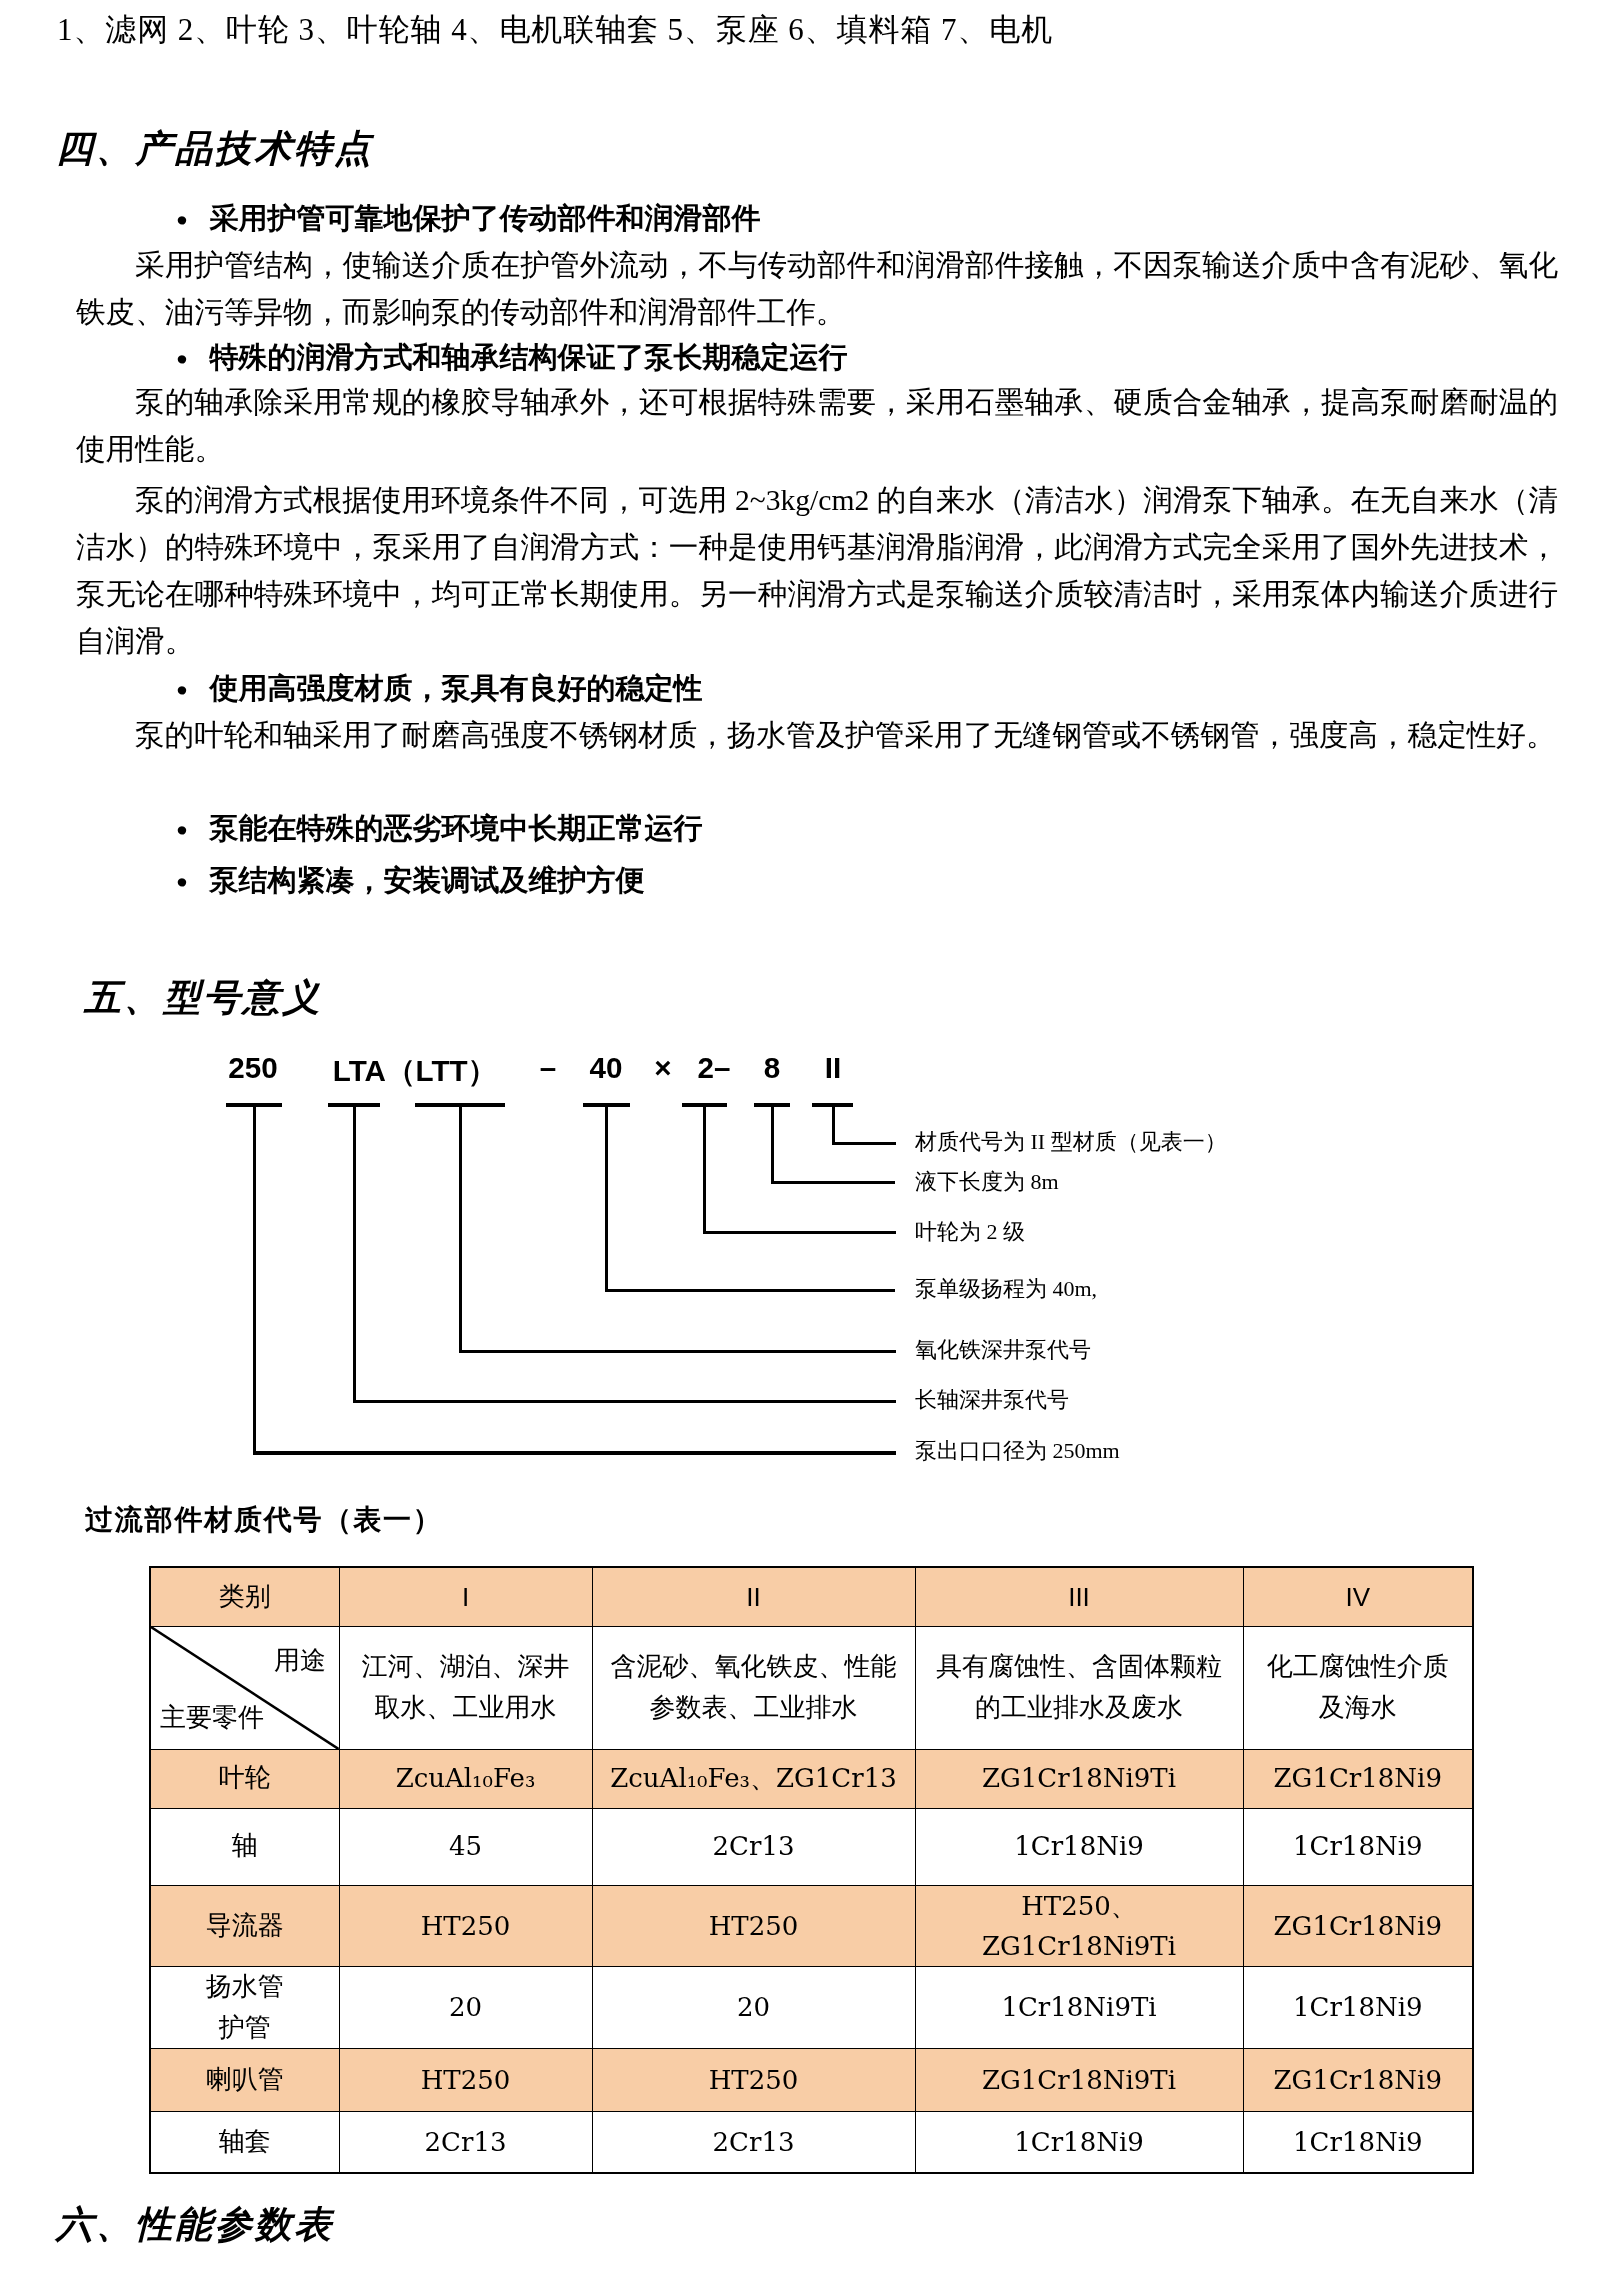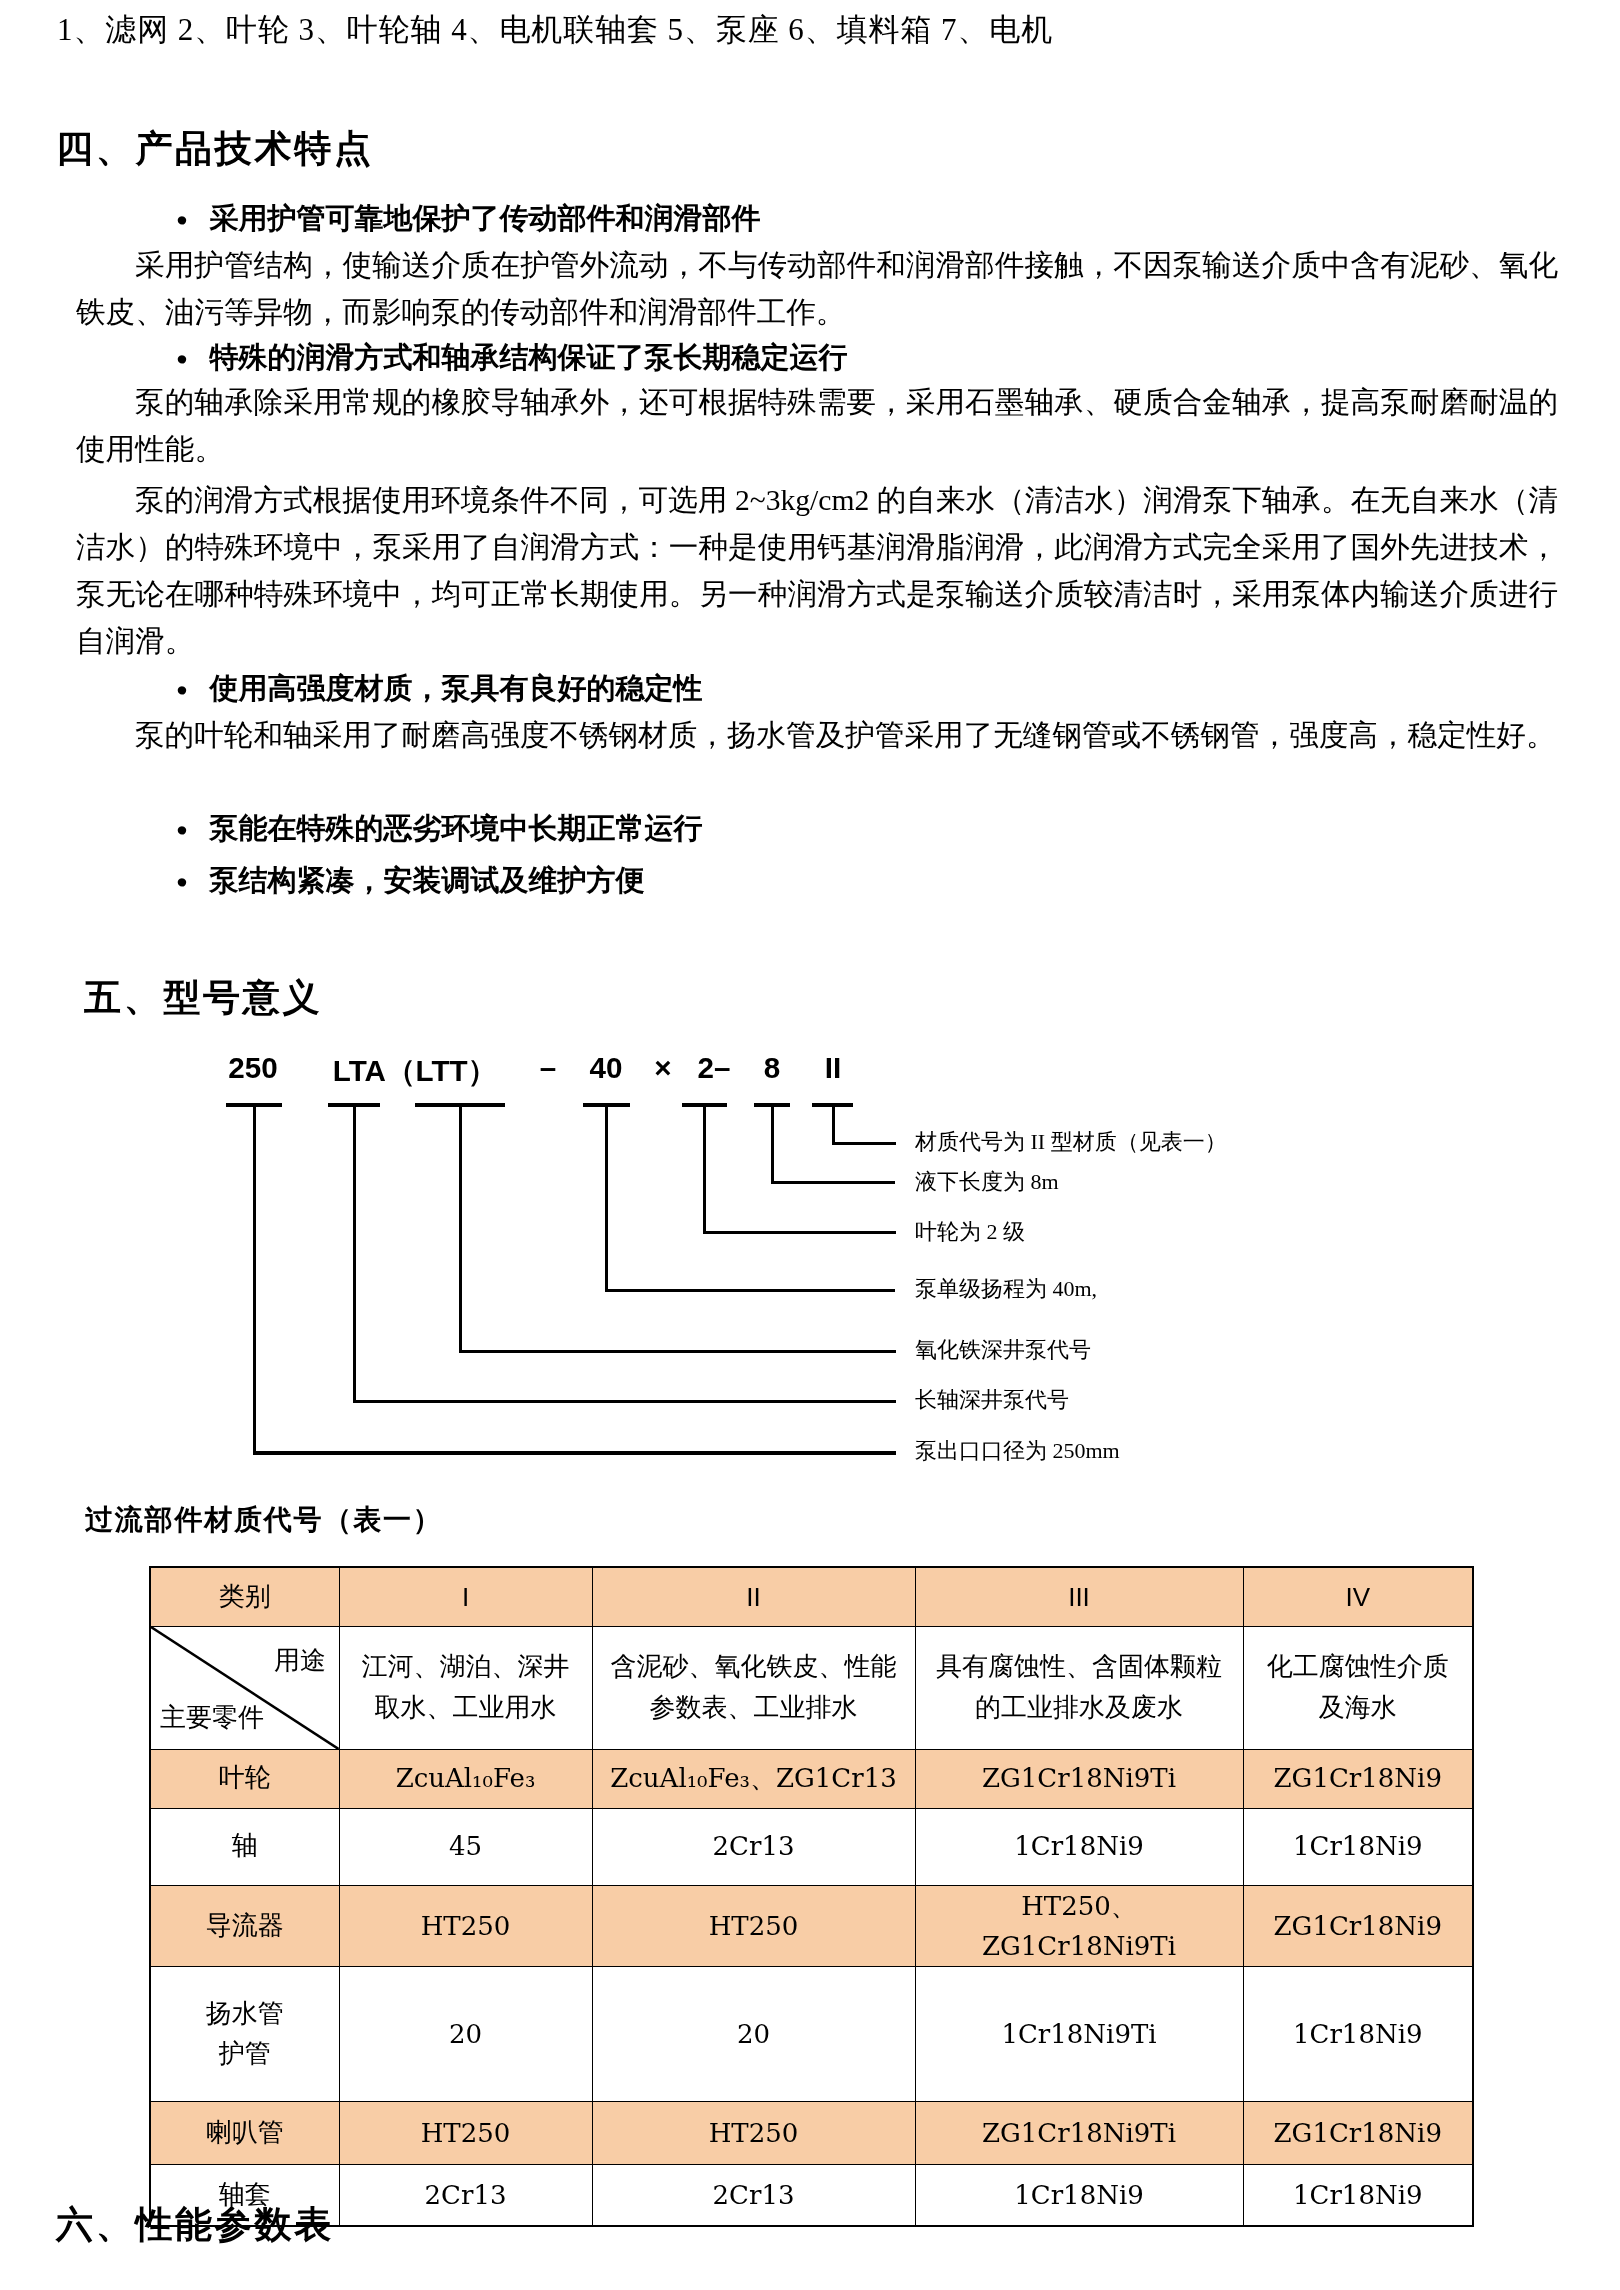--- a/index.html
+++ b/index.html
@@ -3,21 +3,21 @@
 <meta charset="utf-8">
 <style>
   :root{ --shade:#f8cda6; --ink:#000; }
   html,body{margin:0;padding:0;background:#fff;}
   .page{position:relative;width:1620px;height:2291px;background:#fff;color:var(--ink);
         font-family:"Liberation Serif","DejaVu Serif",serif;overflow:hidden;}
 
   .caption{position:absolute;top:9px;left:57px;font-size:31px;letter-spacing:0.9px;white-space:nowrap;}
 
   .sec-title{position:absolute;font-size:37px;font-weight:bold;letter-spacing:2.7px;
-             font-family:"Liberation Sans","DejaVu Sans",sans-serif;white-space:nowrap;}
+             font-family:"Liberation Sans","DejaVu Sans",sans-serif;white-space:nowrap;font-style:italic;}
   #sec4-title{top:124px;left:56px;}
   #sec5-title{top:973px;left:84px;}
   #sec6-title{top:2200px;left:56px;}
 
   .bullet{position:absolute;left:176px;display:flex;align-items:center;gap:21.5px;
           font-family:"Liberation Sans","DejaVu Sans",sans-serif;font-weight:bold;font-size:29px;white-space:nowrap;}
   .bullet .dot{font-size:19.7px;line-height:1;transform:translateY(0.9px);}
   #b1{top:199px;} #b2{top:338px;} #b3{top:669px;} #b4{top:809px;} #b5{top:861px;}
 
   .para{position:absolute;left:76px;width:1482px;font-size:29.6px;line-height:47px;
@@ -35,21 +35,21 @@
   
   .tbl-title{position:absolute;top:1501px;left:85px;font-size:28px;font-weight:bold;
              font-family:"Liberation Sans","DejaVu Sans",sans-serif;letter-spacing:1.8px;}
   table.mat{position:absolute;top:1542px;left:149px;width:1324px;border-collapse:collapse;
             border:2.7px solid #000;table-layout:fixed;margin-top:24px;}
   table.mat td{border:1.8px solid #000;text-align:center;vertical-align:middle;padding:0 10.7px;
                font-size:26px;line-height:1.55;}
   tr.shaded td{background:var(--shade);}
   tr.hdr{height:59px;} tr.usage{height:123px;}
   tr.rA{height:59px;} tr.rB{height:77px;} tr.rC{height:63px;}
-  tr.rD{height:135px;} tr.rE{height:63px;} tr.rF{height:61px;}
+  tr.rD{height:82px;} tr.rE{height:63px;} tr.rF{height:61px;}
   td.rn{font-family:"Liberation Sans","DejaVu Sans",sans-serif;font-size:27px;}
   td.cat{font-size:29px;}
   td.part{font-size:28px;white-space:pre-line;line-height:1.5;}
   td.val{font-family:"DejaVu Serif",serif;font-size:25px;}
   td.corner{position:relative;padding:0;}
   td.corner .diag{position:absolute;inset:0;width:100%;height:100%;}
   td.corner .tr-lab{position:absolute;top:14.3px;right:12.5px;font-size:26px;}
   td.corner .bl-lab{position:absolute;bottom:10.7px;left:9px;font-size:26px;}
 </style>
 </head>

